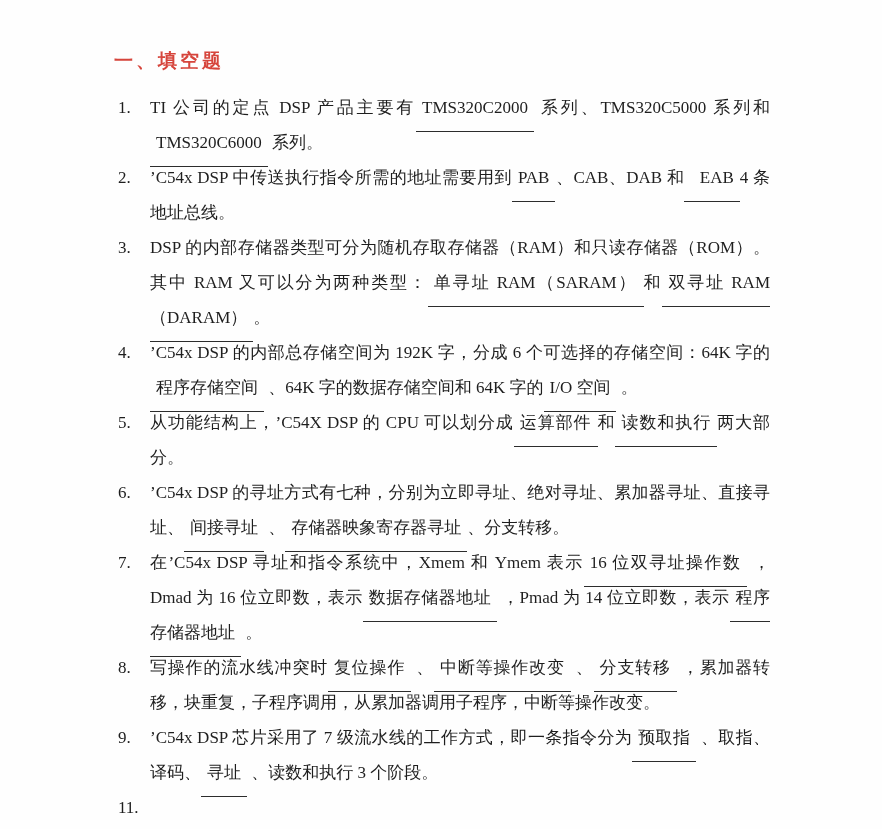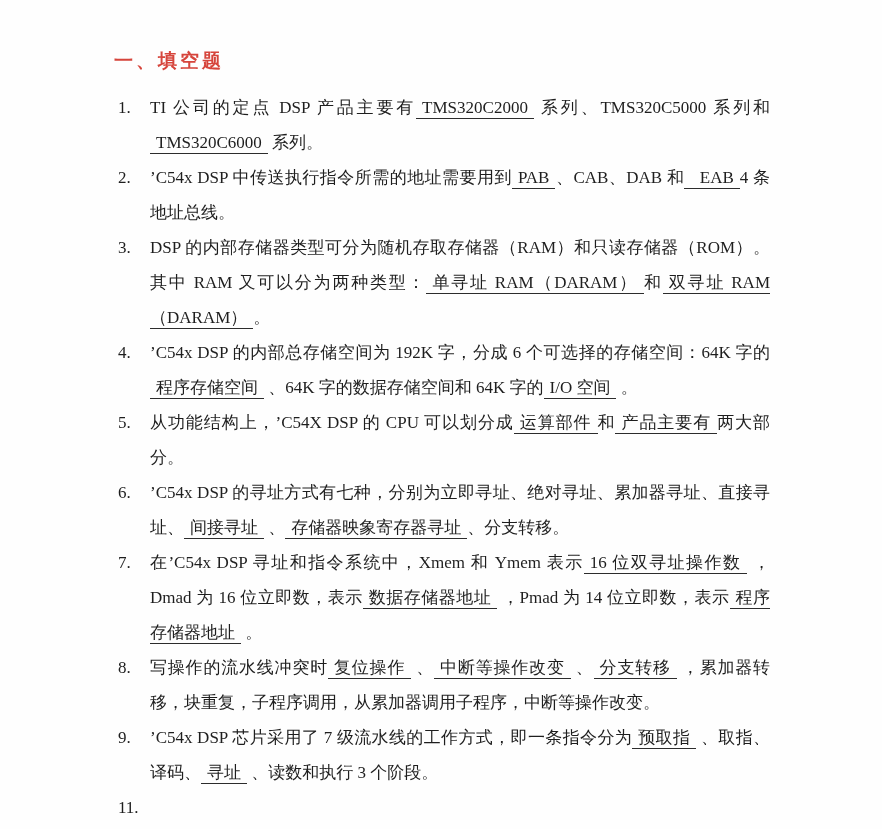--- a/index.html
+++ b/index.html
@@ -40,48 +40,48 @@
   }
   .qbody {
     flex: 1;
     font-size: 17px;
     line-height: 35px;
     text-align: justify;
   }
   .seg { }
   .blank {
     border-bottom: 1px solid #2c2c2c;
-    padding: 0 6px 1px 6px;
+    padding: 0 6px 14px 6px;
   }
 </style>
 </head>
 <body>
 
 <div class="page">
   <div class="heading">一、填空题</div>
   <ol class="questions" id="questions">
       <li class="question">
         <span class="qnum">1.</span>
         <span class="qbody"><span class="seg">TI 公司的定点 DSP 产品主要有</span><span class="seg blank">TMS320C2000</span><span class="seg"> 系列、TMS320C5000 系列和 </span><span class="seg blank">TMS320C6000</span><span class="seg"> 系列。</span></span>
       </li>
       <li class="question">
         <span class="qnum">2.</span>
         <span class="qbody"><span class="seg">’C54x DSP 中传送执行指令所需的地址需要用到</span><span class="seg blank">PAB</span><span class="seg">、CAB、DAB 和</span><span class="seg blank">&nbsp;&nbsp;EAB</span><span class="seg">4 条地址总线。</span></span>
       </li>
       <li class="question">
         <span class="qnum">3.</span>
-        <span class="qbody"><span class="seg">DSP 的内部存储器类型可分为随机存取存储器（RAM）和只读存储器（ROM）。其中 RAM 又可以分为两种类型：</span><span class="seg blank">单寻址 RAM（DARAM）</span><span class="seg">和</span><span class="seg blank">双寻址 RAM（DARAM）</span><span class="seg">。</span></span>
+        <span class="qbody"><span class="seg">DSP 的内部存储器类型可分为随机存取存储器（RAM）和只读存储器（ROM）。其中 RAM 又可以分为两种类型：</span><span class="seg blank">单寻址 RAM（SARAM）</span><span class="seg">和</span><span class="seg blank">双寻址 RAM（DARAM）</span><span class="seg">。</span></span>
       </li>
       <li class="question">
         <span class="qnum">4.</span>
         <span class="qbody"><span class="seg">’C54x DSP 的内部总存储空间为 192K 字，分成 6 个可选择的存储空间：64K 字的</span><span class="seg blank">程序存储空间</span><span class="seg"> 、64K 字的数据存储空间和 64K 字的</span><span class="seg blank">I/O 空间</span><span class="seg"> 。</span></span>
       </li>
       <li class="question">
         <span class="qnum">5.</span>
-        <span class="qbody"><span class="seg">从功能结构上，’C54X DSP 的 CPU 可以划分成</span><span class="seg blank">运算部件</span><span class="seg">和</span><span class="seg blank">产品主要有</span><span class="seg">两大部分。</span></span>
+        <span class="qbody"><span class="seg">从功能结构上，’C54X DSP 的 CPU 可以划分成</span><span class="seg blank">运算部件</span><span class="seg">和</span><span class="seg blank">读数和执行</span><span class="seg">两大部分。</span></span>
       </li>
       <li class="question">
         <span class="qnum">6.</span>
         <span class="qbody"><span class="seg">’C54x DSP 的寻址方式有七种，分别为立即寻址、绝对寻址、累加器寻址、直接寻址、</span><span class="seg blank">间接寻址</span><span class="seg"> 、</span><span class="seg blank">存储器映象寄存器寻址</span><span class="seg">、分支转移。</span></span>
       </li>
       <li class="question">
         <span class="qnum">7.</span>
         <span class="qbody"><span class="seg">在’C54x DSP 寻址和指令系统中，Xmem 和 Ymem 表示</span><span class="seg blank">16 位双寻址操作数</span><span class="seg"> ，Dmad 为 16 位立即数，表示</span><span class="seg blank">数据存储器地址</span><span class="seg"> ，Pmad 为 14 位立即数，表示</span><span class="seg blank">程序存储器地址</span><span class="seg"> 。</span></span>
       </li>
       <li class="question">

